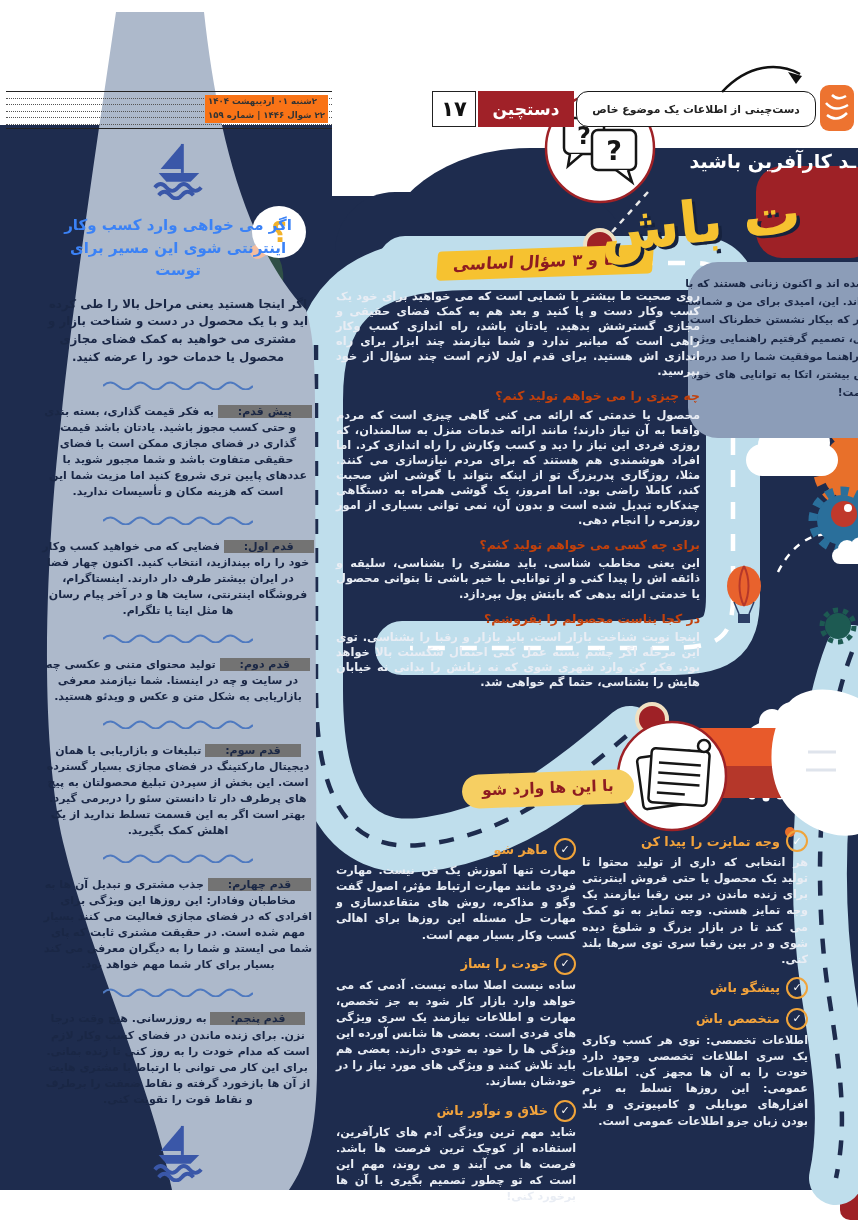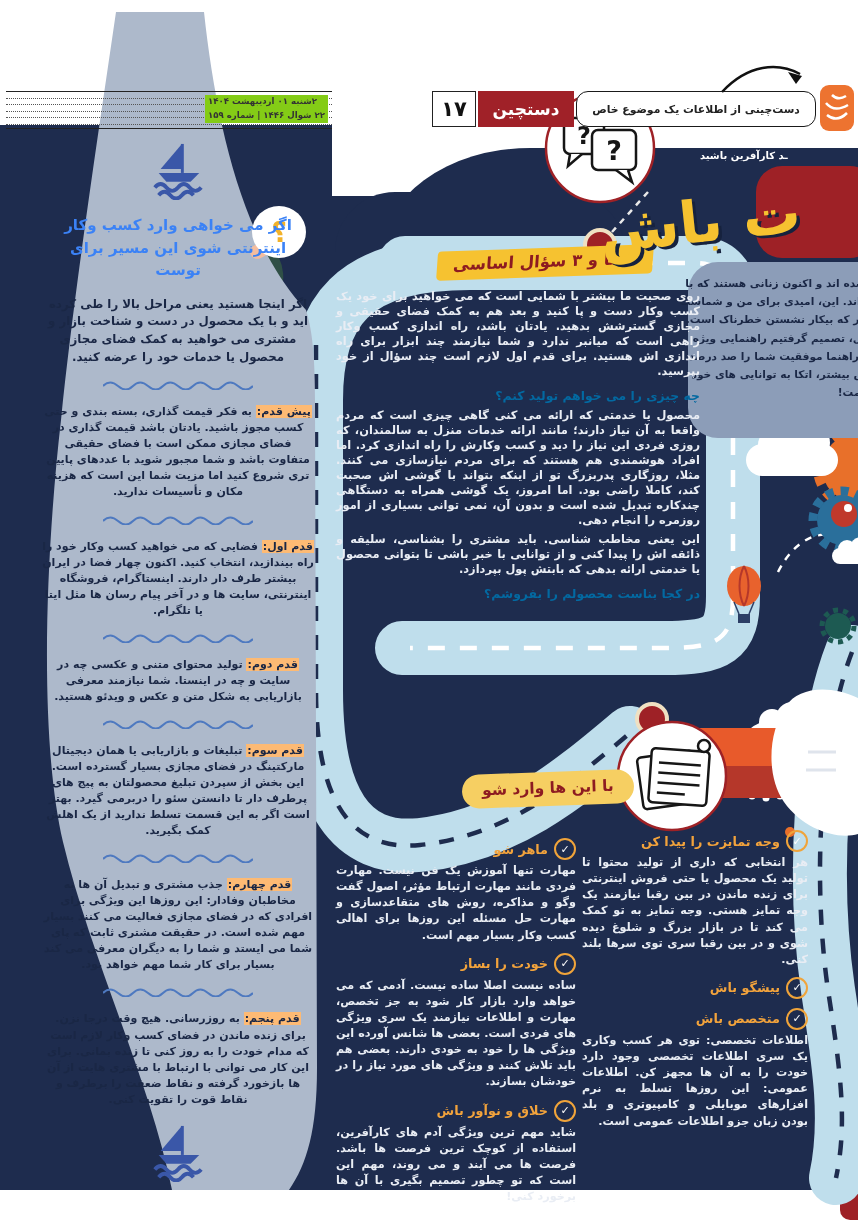--- a/index.html
+++ b/index.html
@@ -14,50 +14,50 @@
   .red-corner{left:840px;top:1194px;width:18px;height:26px;background:#9e2126;border-radius:10px 0 0 10px;z-index:2;}
   
   svg.layer{position:absolute;left:0;top:0;z-index:2;pointer-events:none;}
   svg.deco{z-index:4;}
   
   svg.ribbon{position:absolute;left:0;top:0;z-index:3;pointer-events:none;}
   .sidebar-content{left:40px;top:142px;width:276px;z-index:5;color:#1a2745;text-align:center;}
   .sidebar-content .lead-title{color:#3b82f6;font-weight:bold;font-size:15px;line-height:1.5;margin:10px 8px 0;}
   .sidebar-content .lead-body{font-size:11.8px;font-weight:bold;line-height:1.5;margin:14px 4px 0;}
   .step{font-size:11px;font-weight:bold;line-height:1.46;margin:10px 2px 0;}
-  .chip{background:#fdba74;padding:0 1px;}
+  .chip{background:#737373;padding:0 20px;}
   .wave-row{margin:9px 0 0;}
   
   .hdr{z-index:6;}
   .dotzone{left:6px;top:91px;width:326px;height:36px;border-top:1.5px solid #222;border-bottom:1.5px solid #222;z-index:6;}
   .dotzone .dl{height:5.5px;border-bottom:1.5px dotted #555;}
-  .dateblock{position:absolute;right:4px;top:3px;background:#84cc16;padding:0 3px;text-align:left;direction:rtl;color:#333;
+  .dateblock{position:absolute;right:4px;top:3px;background:#f97316;padding:0 3px;text-align:left;direction:rtl;color:#333;
              font-size:8.6px;font-weight:bold;line-height:1.6;white-space:nowrap;}
   .pagenum{left:432px;top:91px;width:44px;height:36px;border:1.5px solid #222;background:#fff;display:flex;align-items:center;justify-content:center;
            font-size:21px;font-weight:bold;color:#111;z-index:6;box-sizing:border-box;}
   .redbadge{left:478px;top:91px;width:96px;height:36px;background:#a02128;color:#fff;display:flex;align-items:center;justify-content:center;
             font-size:17px;font-weight:bold;z-index:6;}
   .topicbox{left:576px;top:91px;width:240px;height:36px;border:1.5px solid #1a1a1a;background:#fff;display:flex;align-items:center;justify-content:center;
             font-size:10.8px;font-weight:bold;color:#222;z-index:6;box-sizing:border-box;border-radius:12px;}
   .logo{left:820px;top:85px;width:34px;height:46px;background:#ed7330;border-radius:9px;z-index:6;}
   
-  .kicker{left:700px;top:150px;width:156px;color:#fff;font-size:10px;font-weight:bold;text-align:left;white-space:nowrap;z-index:6;}
+  .kicker{left:700px;top:150px;width:156px;color:#fff;font-size:19px;font-weight:bold;text-align:left;white-space:nowrap;z-index:6;}
   .red-bubble{left:756px;top:166px;width:120px;height:92px;background:#9e2126;border-radius:26px;z-index:5;}
   .big-title{left:575px;top:188px;width:250px;font-size:58px;font-weight:bold;color:#f6c230;z-index:6;
              transform:rotate(-6deg);text-shadow:3px 3px 0 #16223e;text-align:center;white-space:nowrap;}
   
   .cutbox{left:688px;top:262px;width:202px;height:176px;background:#8c9db8;border-radius:30px 0 0 30px;z-index:5;
           box-sizing:border-box;padding:12px 14px 0 0;}
   .cutbox div{color:#1a2745;font-size:10.6px;font-weight:bold;line-height:1.72;white-space:nowrap;text-align:right;}
   
   .title-badge{left:437px;top:248px;background:#f6c230;color:#8d1b21;font-size:16.5px;font-weight:bold;
                padding:4px 16px 6px;border-radius:4px;transform:rotate(-2deg) skewX(-6deg);z-index:5;white-space:nowrap;}
   .article{left:336px;top:289px;width:364px;z-index:5;color:#e9edf4;font-size:11.4px;font-weight:bold;line-height:1.32;text-align:justify;}
   .article p{margin:0 0 4px;}
-  .qhead{color:#0369a1;font-size:12.4px;font-weight:bold;margin:9px 0 3px;text-align:right;}
+  .qhead{color:#c2410c;font-size:12.4px;font-weight:bold;margin:9px 0 3px;text-align:right;}
   
   .enter-badge{left:462px;top:772px;background:#f6cf62;color:#8d1b21;font-size:15.5px;font-weight:bold;
                padding:7px 20px 9px;border-radius:22px;transform:rotate(-2deg);z-index:6;white-space:nowrap;}
   .bcol{z-index:5;display:flex;flex-direction:column;gap:9px;}
   .bcol-left{left:336px;top:838px;width:240px;}
   .bcol-right{left:582px;top:830px;width:226px;}
   .bhead{display:flex;align-items:center;gap:6px;justify-content:flex-start;}
   .chk{width:18px;height:18px;min-width:18px;border:2px solid #f0a43a;border-radius:50%;color:#fff;font-size:11px;
        display:flex;align-items:center;justify-content:center;}
   .btitle{color:#f2a33c;font-size:12.8px;font-weight:bold;}
@@ -199,22 +199,24 @@
     <div>ین راهنما موفقیت شما را صد درصد</div>
     <div>لاش بیشتر، اتکا به توانایی های خود</div>
     <div>داومت!</div>
   </div>
 
   <div class="abs title-badge">شما و ۳ سؤال اساسی</div>
   <div class="abs article">
     <p>روی صحبت ما بیشتر با شمایی است که می خواهید برای خود یک کسب وکار دست و پا کنید و بعد هم به کمک فضای حقیقی و مجازی گسترشش بدهید. یادتان باشد، راه اندازی کسب وکار راهی است که میانبر ندارد و شما نیازمند چند ابزار برای راه اندازی اش هستید. برای قدم اول لازم است چند سؤال از خود بپرسید.</p>
     <div class="qhead">چه چیزی را می خواهم تولید کنم؟</div>
     <p>محصول یا خدمتی که ارائه می کنی گاهی چیزی است که مردم واقعا به آن نیاز دارند؛ مانند ارائه خدمات منزل به سالمندان، که روزی فردی این نیاز را دید و کسب وکارش را راه اندازی کرد. اما افراد هوشمندی هم هستند که برای مردم نیازسازی می کنند. مثلا، روزگاری پدربزرگ تو از اینکه بتواند با گوشی اش صحبت کند، کاملا راضی بود. اما امروز، یک گوشی همراه به دستگاهی چندکاره تبدیل شده است و بدون آن، نمی توانی بسیاری از امور روزمره را انجام دهی.</p>
+    <div class="qhead">برای چه کسی می خواهم تولید کنم؟</div>
     <p>این یعنی مخاطب شناسی. باید مشتری را بشناسی، سلیقه و ذائقه اش را پیدا کنی و از توانایی با خبر باشی تا بتوانی محصول یا خدمتی ارائه بدهی که بابتش پول بپردازد.</p>
     <div class="qhead">در کجا بناست محصولم را بفروشم؟</div>
+    <p>اینجا نوبت شناخت بازار است. باید بازار و رقبا را بشناسی. توی این مرحله اگر چشم بسته عمل کنی احتمال شکستت بالا خواهد بود. فکر کن وارد شهری شوی که نه زبانش را بدانی نه خیابان هایش را بشناسی، حتما گم خواهی شد.</p>
   </div>
 
   <svg class="layer deco" width="858" height="1220">
 
     <circle cx="600" cy="245" r="15" fill="#9e2126" stroke="#efe0c2" stroke-width="4"></circle>
     <circle cx="652" cy="719" r="15" fill="#9e2126" stroke="#efe0c2" stroke-width="4"></circle>
 
     <path d="M648 192 L612 232" stroke="#e8e8e8" stroke-width="2.5" stroke-dasharray="6 6" fill="none"></path>
 
     <g transform="translate(772,518)">

